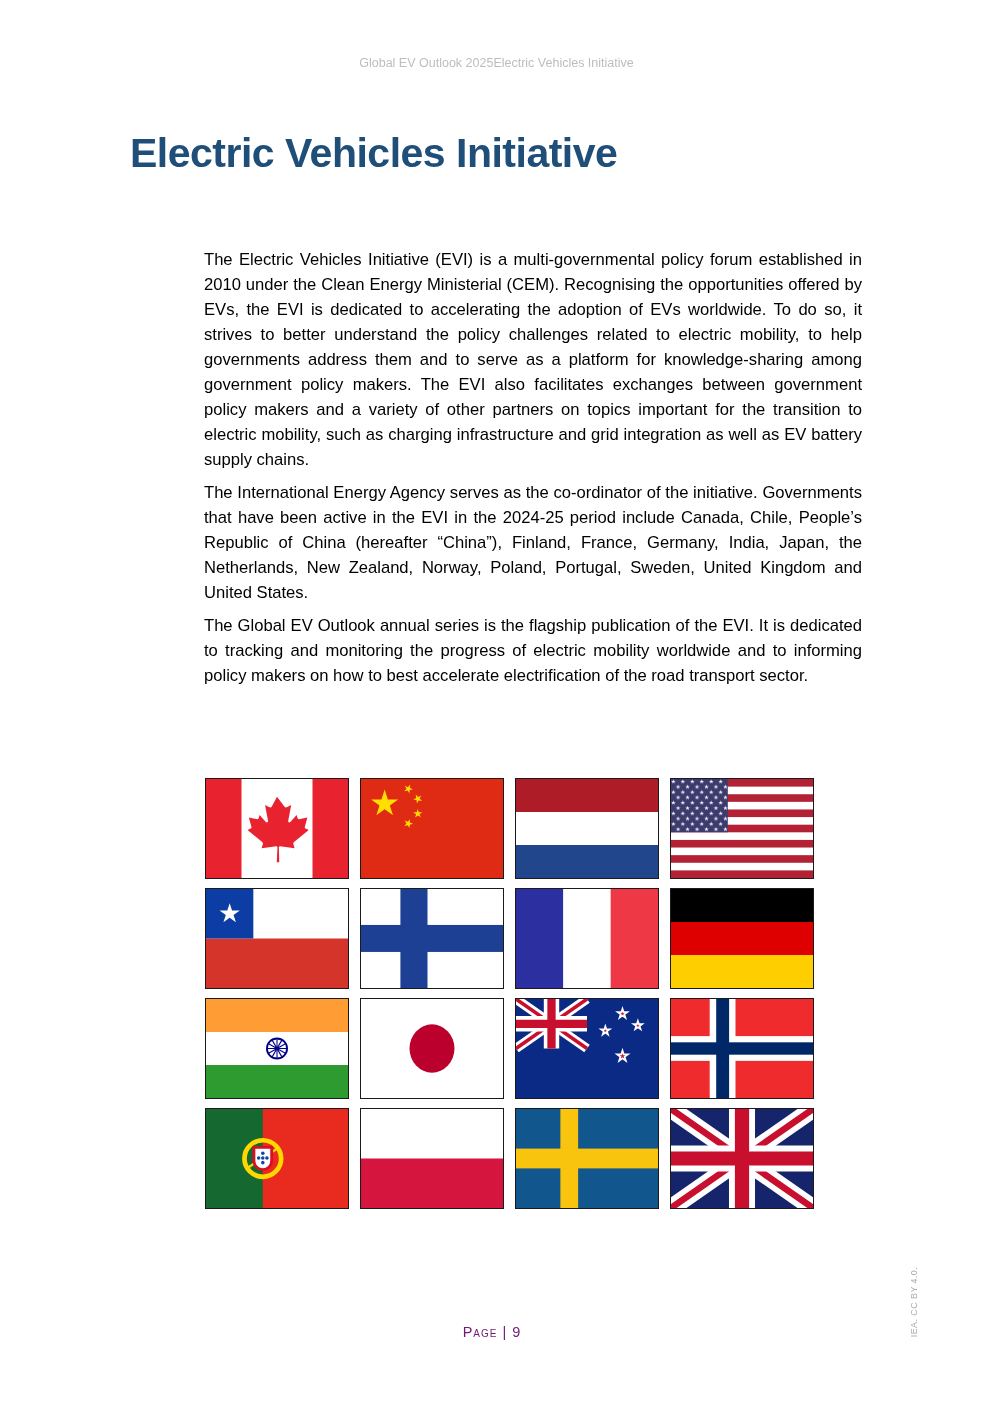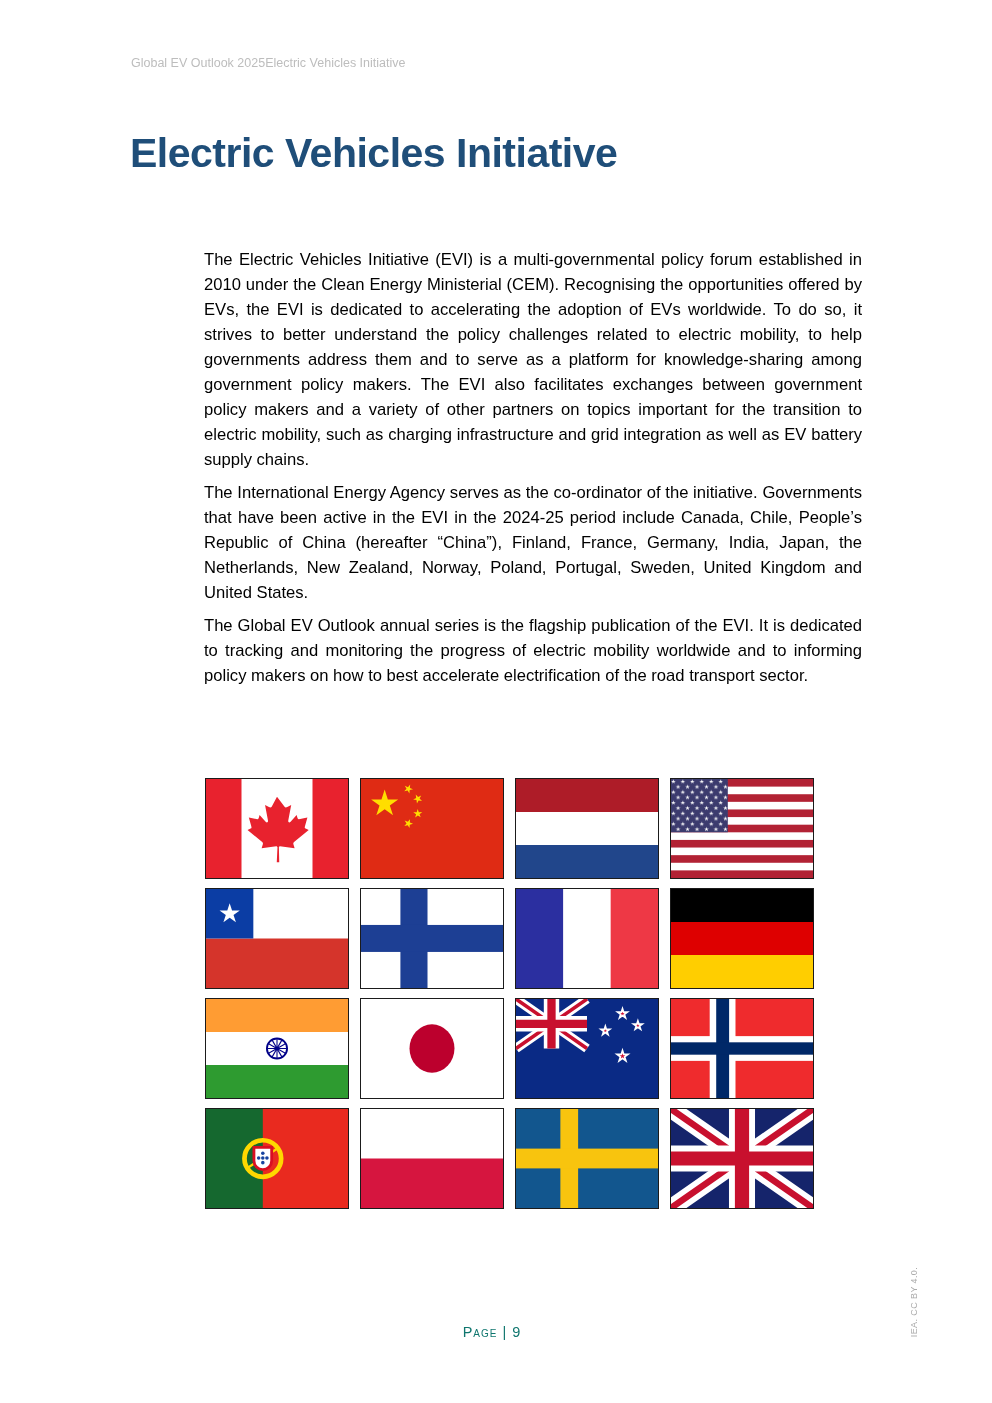--- a/index.html
+++ b/index.html
@@ -3,21 +3,21 @@
 <meta charset="utf-8">
 <style>
   html,body{margin:0;padding:0;}
   body{
     width:992px;height:1403px;position:relative;background:#ffffff;
     font-family:"Liberation Sans", sans-serif;color:#000;
     overflow:hidden;
   }
   .running-header{
     position:absolute;left:131px;top:56px;width:731px;
-    display:flex;justify-content:flex-start;
+    display:flex;justify-content:center;
     font-size:12.5px;color:#BDBDBD;
   }
   .doc-title{
     position:absolute;left:130px;top:130px;margin:0;
     font-size:41px;line-height:1.15;font-weight:bold;color:#1F4E79;
     letter-spacing:-0.5px;white-space:nowrap;
   }
   .body-col{
     position:absolute;left:204px;top:247px;width:658px;
     font-size:16.6px;line-height:25px;text-align:justify;
@@ -28,21 +28,21 @@
     display:grid;grid-template-columns:repeat(4,144px);
     grid-auto-rows:101px;column-gap:11px;row-gap:9px;
   }
   .flag{
     width:144px;height:101px;border:1.5px solid #1b1b1b;
     box-sizing:border-box;background:#fff;line-height:0;overflow:hidden;
   }
   .flag svg{width:100%;height:100%;display:block;}
   .page-footer{
     position:absolute;left:0;top:1324px;width:984px;text-align:center;
-    font-variant:small-caps;font-size:14.5px;letter-spacing:1px;color:#0f766e;
+    font-variant:small-caps;font-size:14.5px;letter-spacing:1px;color:#701a75;
   }
   .side-note{
     position:absolute;left:856px;top:1297px;width:116px;text-align:center;
     transform:rotate(-90deg);
     font-size:9px;letter-spacing:0.4px;color:#ABABAB;white-space:nowrap;
   }
   .defs-holder{position:absolute;width:0;height:0;overflow:hidden;}
 </style>
 </head>
 <body>

